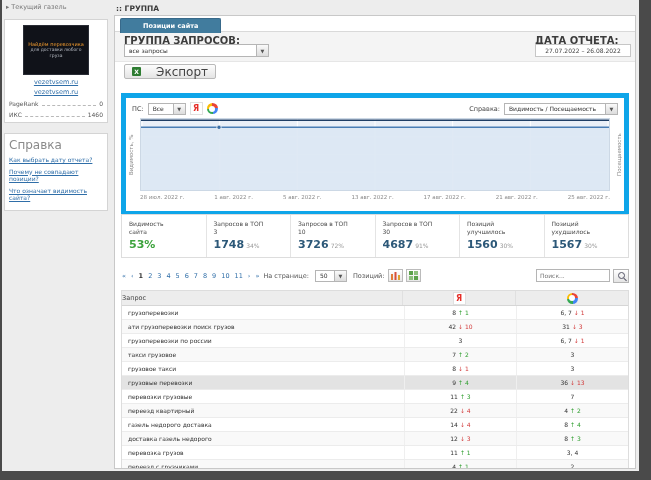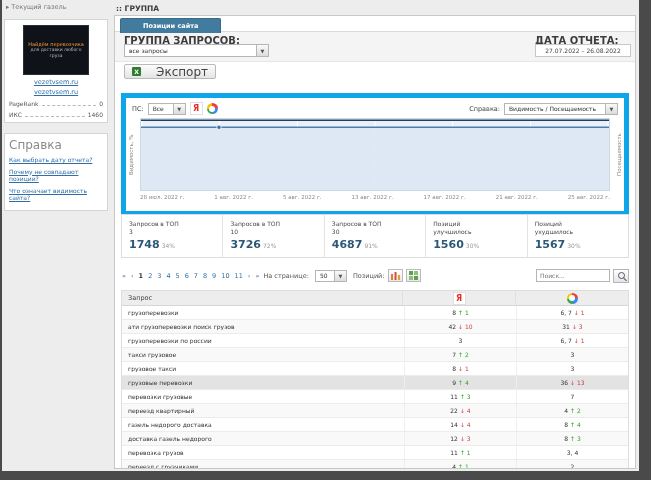--- a/index.html
+++ b/index.html
@@ -92,21 +92,21 @@
   .pager-spacer{flex:1;}
   .search-input{width:66px;height:11px;font-size:6px;border:1px solid #b5b5b5;padding:0 3px;font-family:inherit;}
   .search-btn{width:16px;height:14px;border:1px solid #b5b5b5;background:linear-gradient(#fff,#e4e4e4);
               display:flex;align-items:center;justify-content:center;cursor:pointer;padding:0;}
   .mag{display:inline-block;width:5px;height:5px;border:1.4px solid #556;border-radius:50%;position:relative;}
   .mag::after{content:"";position:absolute;width:4px;height:1.4px;background:#556;transform:rotate(45deg);right:-3px;bottom:-2px;}
 
   
   .table-area{position:absolute;top:274px;left:6px;right:6px;bottom:0;overflow:hidden;border:1px solid #ddd;border-bottom:none;box-sizing:border-box;}
   .t-head{display:flex;height:14px;background:#ededed;border-bottom:1px solid #d6d6d6;align-items:center;}
-  .th-query{flex:1;padding-left:6px;font-size:6.5px;color:#444;}
+  .th-query{flex:1;padding-left:0;font-size:6.5px;color:#444;}
   .th-engine{width:112px;display:flex;align-items:center;justify-content:center;border-left:1px solid #e0e0e0;height:100%;}
   .t-row{display:flex;height:13px;align-items:center;border-bottom:1px solid #ececec;background:#fff;cursor:pointer;}
   .t-row:nth-child(even){background:#f9f9f9;}
   .t-row.selected{background:#e3e3e3;}
   .td-query{flex:1;padding-left:6px;font-size:6px;color:#333;white-space:nowrap;overflow:hidden;}
   .td-val{width:112px;text-align:center;font-size:6px;color:#333;border-left:1px solid #efefef;height:100%;
           display:flex;align-items:center;justify-content:center;gap:2px;box-sizing:border-box;}
   .chg.up{color:#2e9e2e;}
   .chg.down{color:#d23c3c;}
 </style>
@@ -214,20 +214,24 @@
             <span class="x-tick">1 авг. 2022 г.</span>
             <span class="x-tick">5 авг. 2022 г.</span>
             <span class="x-tick">13 авг. 2022 г.</span>
             <span class="x-tick">17 авг. 2022 г.</span>
             <span class="x-tick">21 авг. 2022 г.</span>
             <span class="x-tick">25 авг. 2022 г.</span>
           </div>
       </div>
 
       <div class="stats-row" id="stats-row">
+          <div class="stat">
+            <div class="stat-label">Видимость сайта</div>
+            <div class="stat-value green">53%</div>
+          </div>
           <div class="stat">
             <div class="stat-label">Запросов в ТОП 3</div>
             <div class="stat-value">1748<span class="stat-sub">34%</span></div>
           </div>
           <div class="stat">
             <div class="stat-label">Запросов в ТОП 10</div>
             <div class="stat-value">3726<span class="stat-sub">72%</span></div>
           </div>
           <div class="stat">
             <div class="stat-label">Запросов в ТОП 30</div>

